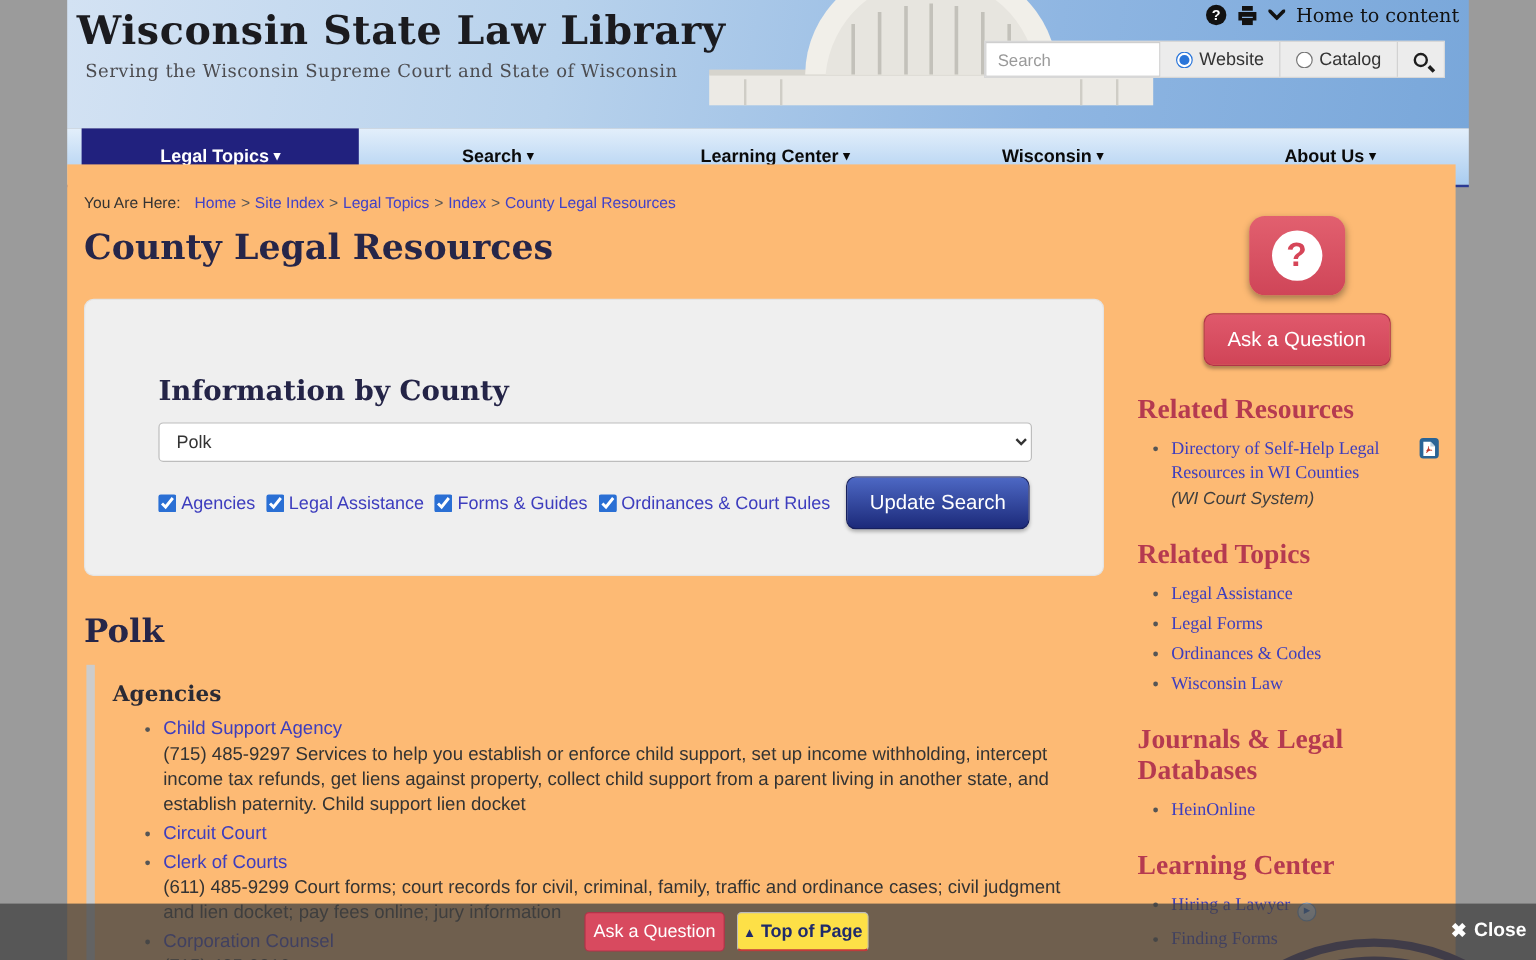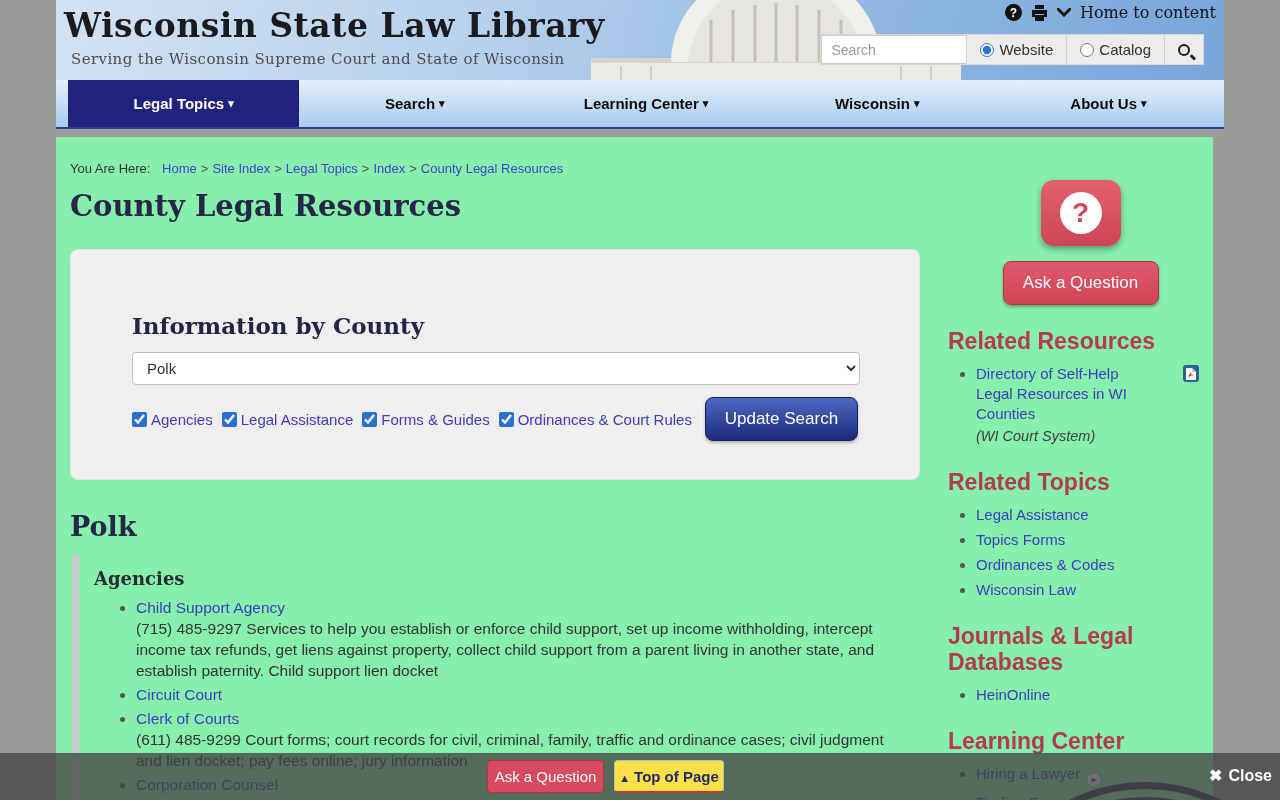--- a/index.html
+++ b/index.html
@@ -1,21 +1,21 @@
 <!DOCTYPE html>
 <html><head>
 <meta charset="utf-8">
 <style>
   * { margin:0; padding:0; box-sizing:border-box; }
   body { font-family:"Liberation Sans", sans-serif; background:#999; }
   .screen { position:relative; width:1280px; height:800px; background:#9b9b9b; overflow:hidden; }
   .page { position:absolute; left:56px; top:0; width:1168px; height:800px; }
 
   
-  .header { position:relative; height:80px; background:linear-gradient(100deg,#d3e2f3 0%,#b8d2ec 35%,#8fb6e2 70%,#79a7da 100%); overflow:hidden; }
+  .header { position:relative; height:107px; background:linear-gradient(100deg,#d3e2f3 0%,#b8d2ec 35%,#8fb6e2 70%,#79a7da 100%); overflow:hidden; }
   .dome { position:absolute; left:505px; top:0; width:430px; height:88px; }
   .site-title { position:absolute; left:8px; top:6px; font-family:"DejaVu Serif", serif; font-weight:bold; font-size:33px; color:#1b1b1f; letter-spacing:.5px; }
   .site-tagline { position:absolute; left:15px; top:50px; font-family:"DejaVu Serif", serif; font-size:15px; color:#4c4c50; letter-spacing:.4px; }
   .util-row { position:absolute; right:8px; top:3px; display:flex; align-items:center; gap:9px; }
   .help-icon { width:17px; height:17px; border-radius:50%; background:#121212; color:#fff; font-size:12px; font-weight:bold; display:flex; align-items:center; justify-content:center; cursor:pointer; }
   .printer-icon, .chev-icon { display:inline-flex; cursor:pointer; }
   .skip-link { font-family:"DejaVu Serif", serif; font-size:16px; color:#121212; text-decoration:none; }
   .search-row { position:absolute; right:20px; top:34px; height:31px; display:flex; align-items:stretch; background:#ececec; border:1px solid #d7d7d7; }
   .search-input { width:146px; height:100%; border:1px solid #cfcfcf; padding:0 9px; font-size:14px; color:#333; background:#fff; }
   .search-input::placeholder { color:#9a9a9a; }
@@ -25,21 +25,21 @@
   .mag { position:relative; width:12px; height:12px; border:2px solid #1d1d1d; border-radius:50%; display:inline-block; }
   .mag::after { content:""; position:absolute; left:10px; top:10px; width:6px; height:2.5px; background:#1d1d1d; transform:rotate(45deg); }
 
   
   .nav { position:relative; height:49px; display:flex; padding-left:12px; background:linear-gradient(#e3effb,#a9ccf0); border-bottom:2px solid #2b3a94; }
   .nav-item { flex:1; display:flex; align-items:center; justify-content:center; gap:4px; font-size:15px; font-weight:bold; color:#0a0a0a; cursor:pointer; }
   .nav-item .caret { font-size:11px; line-height:1; }
   .nav-item.active { background:#21217e; color:#fff; }
 
   
-  .content { position:absolute; top:137px; left:0; right:11px; height:663px; background:#86efac; display:flex; }
+  .content { position:absolute; top:137px; left:0; right:11px; height:663px; background:#fdba74; display:flex; }
   .main { width:862px; padding:24px 0 0 14px; }
   .breadcrumb { font-size:13px; color:#333; }
   .breadcrumb a { color:#4141c8; text-decoration:none; }
   .breadcrumb .sep { margin:0 4px; color:#555; }
   .page-title { margin-top:13px; font-family:"DejaVu Serif", serif; font-weight:bold; font-size:29px; color:#262649; }
 
   .panel { margin-top:26px; width:850px; height:231px; background:#efefef; border:1px solid #e4e4e4; border-radius:8px; padding:62px 61px 0 61px; }
   .panel-title { font-family:"DejaVu Serif", serif; font-weight:bold; font-size:23px; color:#242447; }
   .county-select { margin-top:13px; width:728px; height:33px; border:1px solid #bdbdbd; border-radius:4px; background:#fff; font-size:15px; color:#333; padding:0 10px; }
   .filter-row { margin-top:12px; display:flex; align-items:center; white-space:nowrap; }
@@ -54,24 +54,24 @@
   .agency-list { list-style:disc; padding-left:42px; color:#555; }
   .agency-list li { margin-bottom:3px; font-size:15.5px; line-height:21px; }
   .agency-list a { color:#3d3dbe; text-decoration:none; }
   .agency-desc { color:#333; max-width:760px; }
 
   
   .sidebar { width:276px; margin-left:30px; padding-top:43px; }
   .q-tile { width:80px; height:66px; margin:0 auto; border-radius:13px; background:linear-gradient(#e2606f,#cf4558); box-shadow:0 3px 6px rgba(0,0,0,.35); display:flex; align-items:center; justify-content:center; cursor:pointer; }
   .q-tile .q-circle { width:42px; height:42px; background:#fff; border-radius:50%; display:flex; align-items:center; justify-content:center; font-size:28px; font-weight:bold; color:#d64558; }
   .ask-btn { display:block; margin:15px auto 0; width:156px; height:44px; border-radius:8px; border:1px solid #b23348; background:linear-gradient(#e0596c,#d04457); color:#fff; font-size:17px; cursor:pointer; box-shadow:0 2px 3px rgba(0,0,0,.3); }
-  .side-section h2 { margin-top:23px; font-family:Liberation Sans, sans-serif; font-weight:bold; font-size:23px; color:#b53a50; line-height:26px; }
+  .side-section h2 { margin-top:23px; font-family:Liberation Serif, serif; font-weight:bold; font-size:23px; color:#b53a50; line-height:26px; }
   .side-section ul { list-style:disc; padding-left:28px; margin-top:10px; color:#555; }
   .side-section li { position:relative; font-size:15px; line-height:20px; margin-bottom:5px; }
-  .side-section a { color:#3d3dbe; text-decoration:none; display:inline-block; max-width:182px; vertical-align:top; }
+  .side-section a { color:#3d3dbe; text-decoration:none; display:inline-block; max-width:182px; vertical-align:top;font-family:Liberation Serif, serif; }
   .side-note { font-style:italic; color:#3f3f3f; font-size:14.5px; margin-top:2px; }
   .pdf-icon { position:absolute; right:14px; top:1px; width:16px; height:17px; background:#2a6496; border-radius:3px; display:inline-flex; align-items:center; justify-content:center; cursor:pointer; }
   .play-icon { display:inline-flex; width:16px; height:16px; border:1px solid #7aa7d9; border-radius:50%; background:linear-gradient(#ffffff,#dce9f6); align-items:center; justify-content:center; font-size:7px; color:#2a6fd4; margin-left:6px; vertical-align:-3px; cursor:pointer; }
 
   .seal { position:absolute; left:975px; top:782px; width:340px; height:340px; border-radius:50%; border:7px solid #3b2a5e; z-index:1; }
   .seal::after { content:""; position:absolute; inset:8px; border-radius:50%; border:4px solid #3b2a5e; }
 
   
   .footer-bar { position:absolute; left:0; right:0; bottom:0; height:47px; background:rgba(66,66,66,.76); z-index:50; }
   .fb-ask { position:absolute; left:487px; top:7px; width:117px; height:33px; border-radius:4px; border:1px solid #b23348; background:#d84a5f; color:#fff; font-size:15px; cursor:pointer; }
@@ -263,21 +263,21 @@
             <div class="side-section">
               <h2>Related Topics</h2>
               <ul>
 
               <li>
                     <a href="#">Legal Assistance</a>
                     
                     
                   </li>
                 <li>
-                    <a href="#">Topics Forms</a>
+                    <a href="#">Legal Forms</a>
                     
                     
                   </li>
                 <li>
                     <a href="#">Ordinances &amp; Codes</a>
                     
                     
                   </li>
                 <li>
                     <a href="#">Wisconsin Law</a>

